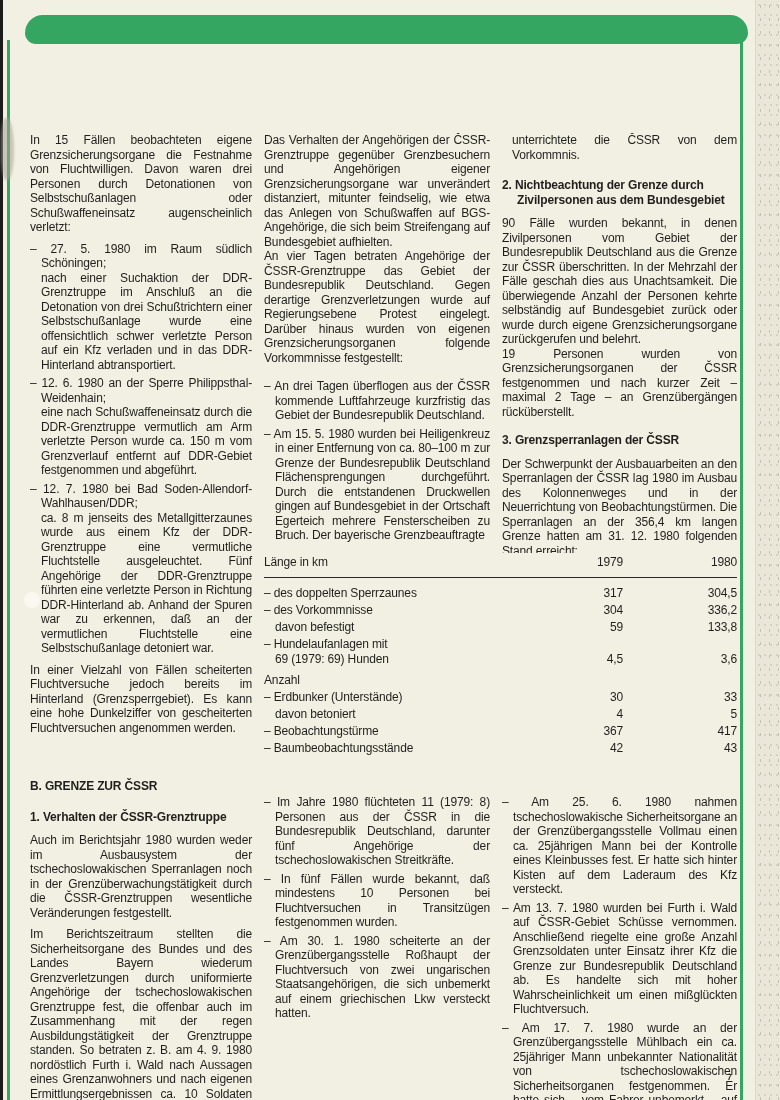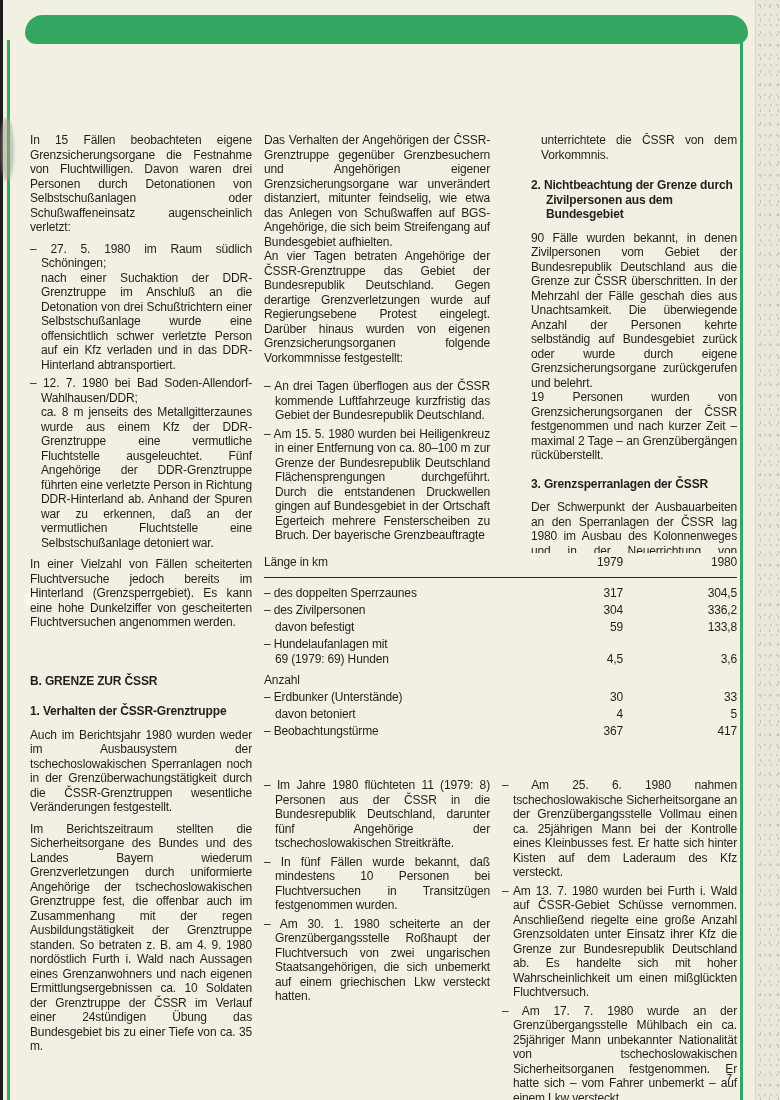--- a/index.html
+++ b/index.html
@@ -27,21 +27,21 @@
     background-size:9px 13px,6px 10px;
     border-left:1px solid #dcd8c9;
   }
   
   .content{position:absolute;left:30px;top:133px;width:707px;display:flex;}
   .col-left{width:222px;margin-right:12px;flex:none;}
   .right-wrap{flex:1;min-width:0;}
   .row{display:flex;}
   .row .col-mid{width:226px;margin-right:12px;flex:none;}
   .row .col-right{flex:1;min-width:0;}
-  .top-row{height:420px;overflow:hidden;gap:29px;}
+  .top-row{height:420px;overflow:hidden;}
   .bottom-row{margin-top:38px;}
   
   p,li,h2,h3{
     font-size:12px;line-height:14.5px;letter-spacing:-0.15px;
     text-align:justify;margin:0;
   }
   p{margin:0 0 7px 0;}
   p.nogap{margin-bottom:0;}
   ul{list-style:none;margin:0 0 7px 0;padding:0;}
   li{
@@ -83,20 +83,22 @@
   <div class="smudge"></div>
   <div class="smudge2"></div>
 
   <div class="content">
 
     <div class="col-left">
       <p>In 15 Fällen beobachteten eigene Grenzsicherungsorgane die Festnahme von Fluchtwilligen. Davon waren drei Personen durch Detonationen von Selbstschußanlagen oder Schußwaffeneinsatz augenscheinlich verletzt:</p>
       <ul>
         <li>– 27. 5. 1980 im Raum südlich Schöningen;
 nach einer Suchaktion der DDR-Grenztruppe im Anschluß an die Detonation von drei Schußtrichtern einer Selbstschußanlage wurde eine offensichtlich schwer verletzte Person auf ein Kfz verladen und in das DDR-Hinterland abtransportiert.</li>
+        <li>– 12. 6. 1980 an der Sperre Philippsthal-Weidenhain;
+eine nach Schußwaffeneinsatz durch die DDR-Grenztruppe vermutlich am Arm verletzte Person wurde ca. 150 m vom Grenzverlauf entfernt auf DDR-Gebiet festgenommen und abgeführt.</li>
         <li>– 12. 7. 1980 bei Bad Soden-Allendorf-Wahlhausen/DDR;
 ca. 8 m jenseits des Metallgitterzaunes wurde aus einem Kfz der DDR-Grenztruppe eine vermutliche Fluchtstelle ausgeleuchtet. Fünf Angehörige der DDR-Grenztruppe führten eine verletzte Person in Richtung DDR-Hinterland ab. Anhand der Spuren war zu erkennen, daß an der vermutlichen Fluchtstelle eine Selbstschußanlage detoniert war.</li>
       </ul>
       <p>In einer Vielzahl von Fällen scheiterten Fluchtversuche jedoch bereits im Hinterland (Grenzsperrgebiet). Es kann eine hohe Dunkelziffer von gescheiterten Fluchtversuchen angenommen werden.</p>
       <h2 class="sec-b">B. GRENZE ZUR ČSSR</h2>
       <h3>1. Verhalten der ČSSR-Grenztruppe</h3>
       <p>Auch im Berichtsjahr 1980 wurden weder im Ausbausystem der tschechoslowakischen Sperranlagen noch in der Grenzüberwachungstätigkeit durch die ČSSR-Grenztruppen wesentliche Veränderungen festgestellt.</p>
       <p>Im Berichtszeitraum stellten die Sicherheitsorgane des Bundes und des Landes Bayern wiederum Grenzverletzungen durch uniformierte Angehörige der tschechoslowakischen Grenztruppe fest, die offenbar auch im Zusammenhang mit der regen Ausbildungstätigkeit der Grenztruppe standen. So betraten z. B. am 4. 9. 1980 nordöstlich Furth i. Wald nach Aussagen eines Grenzanwohners und nach eigenen Ermittlungsergebnissen ca. 10 Soldaten der Grenztruppe der ČSSR im Verlauf einer 24stündigen Übung das Bundesgebiet bis zu einer Tiefe von ca. 35 m.</p>
     </div>
 
@@ -129,21 +131,21 @@
             <th class="num">1980</th>
           </tr>
         </thead>
         <tbody>
           <tr>
             <td class="lbl">– des doppelten Sperrzaunes</td>
             <td class="num">317</td>
             <td class="num">304,5</td>
           </tr>
           <tr>
-            <td class="lbl">– des Zivilpersonen</td>
+            <td class="lbl">– des Vorkommnisse</td>
             <td class="num">304</td>
             <td class="num">336,2</td>
           </tr>
           <tr class="indent">
             <td class="lbl">davon befestigt</td>
             <td class="num">59</td>
             <td class="num">133,8</td>
           </tr>
           <tr class="vbot">
             <td class="lbl">– Hundelaufanlagen mit
@@ -163,20 +165,25 @@
           </tr>
           <tr class="indent">
             <td class="lbl">davon betoniert</td>
             <td class="num">4</td>
             <td class="num">5</td>
           </tr>
           <tr>
             <td class="lbl">– Beobachtungstürme</td>
             <td class="num">367</td>
             <td class="num">417</td>
+          </tr>
+          <tr>
+            <td class="lbl">– Baumbeobachtungsstände</td>
+            <td class="num">42</td>
+            <td class="num">43</td>
           </tr>
         </tbody>
       </table>
 
       <div class="row bottom-row">
         <div class="col-mid">
           <ul>
             <li>– Im Jahre 1980 flüchteten 11 (1979: 8) Personen aus der ČSSR in die Bundesrepublik Deutschland, darunter fünf Angehörige der tschechoslowakischen Streitkräfte.</li>
             <li>– In fünf Fällen wurde bekannt, daß mindestens 10 Personen bei Fluchtversuchen in Transitzügen festgenommen wurden.</li>
             <li>– Am 30. 1. 1980 scheiterte an der Grenzübergangsstelle Roßhaupt der Fluchtversuch von zwei ungarischen Staatsangehörigen, die sich unbemerkt auf einem griechischen Lkw versteckt hatten.</li>

